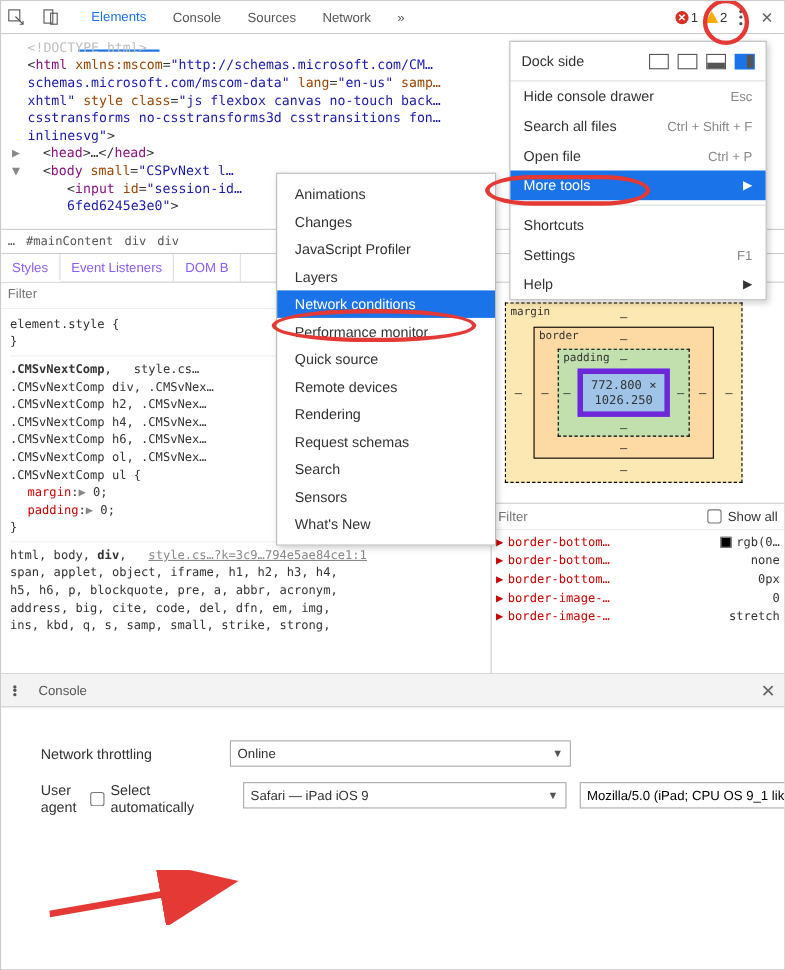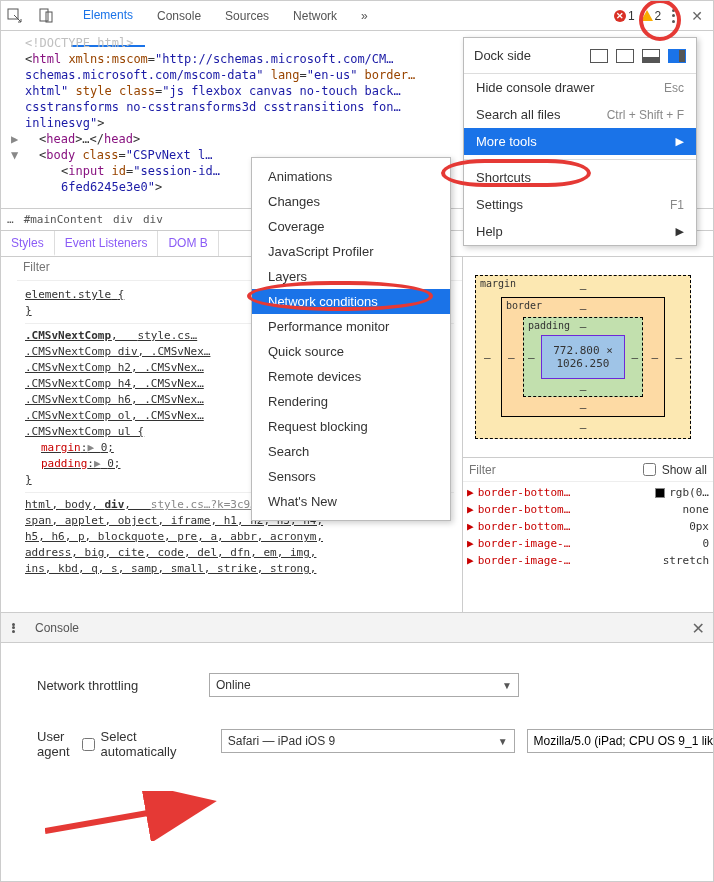--- a/index.html
+++ b/index.html
@@ -33,56 +33,56 @@
 
 
 .crumb { height: 22px; border-bottom: 1px solid #ccc; display: flex; align-items: center; font-family: Menlo, Consolas, monospace; font-size: 11px; padding-left: 6px; gap: 10px; color: #555; }
 
 
 .subtabs { height: 26px; border-bottom: 1px solid #ccc; display: flex; align-items: stretch; font-size: 12px; }
 .subtab { padding: 5px 10px; border-right: 1px solid #ddd; cursor: pointer; color: #8b5cf6; }
 .subtab.active { background: #fff; border-bottom: 2px solid #fff; }
 
 
-.styles-panel { display: flex; height: 356px; border-bottom: 1px solid #ccc; position: relative; padding-left: 16px; }
+.styles-panel { display: flex; height: 356px; border-bottom: 1px solid #ccc; position: relative; }
 .styles-left { width: 446px; border-right: 1px solid #ccc; display: flex; flex-direction: column; }
 .styles-left .filter-row { height: 24px; border-bottom: 1px solid #eee; padding: 3px 6px; }
 .styles-left input.filter { border: none; outline: none; width: 100%; font-size: 12px; color: #999; }
-.styles-body { flex: 1; overflow: hidden; font-family: Menlo, Consolas, monospace; font-size: 11px; padding: 6px 8px; line-height: 16px; text-decoration: underline; }
+.styles-body { flex: 1; overflow: hidden; font-family: Menlo, Consolas, monospace; font-size: 11px; padding: 6px 8px; line-height: 16px; }
 .selector { color: #333; }
 .prop-name { color: #c80000; }
 .tri-small { color: #888; }
 
 .styles-right { flex: 1; display: flex; flex-direction: column; }
 .boxmodel-wrap { padding: 18px 12px; border-bottom: 1px solid #ccc; }
 .boxmodel { width: 216px; height: 164px; position: relative; font-size: 10px; font-family: Menlo, Consolas, monospace; }
 .bm { position: absolute; text-align: center; }
 .bm.margin { left:0; top:0; right:0; bottom:0; background: #fce8b2; border: 1px dashed #000; }
 .bm.border { left:26px; top:22px; right:26px; bottom:22px; background: #fddaa4; border: 1px solid #000; }
 .bm.padding { left:48px; top:42px; right:48px; bottom:42px; background: #c2e0ae; border: 1px dashed #000; }
-.bm.content { left:66px; top:60px; right:66px; bottom:60px; background: #9fc4e7; border: 1px solid #6d28d9; display:flex; align-items:center; justify-content:center; font-size:11px; }
+.bm.content { left:66px; top:60px; right:66px; bottom:60px; background: #9fc4e7; border: 5px solid #6d28d9; display:flex; align-items:center; justify-content:center; font-size:11px; }
 .bm-label { position: absolute; left: 4px; top: 2px; font-size: 10px; }
 .bm-dash { position: absolute; font-size: 11px; }
 
 .computed-filter { display: flex; align-items: center; height: 24px; border-bottom: 1px solid #eee; padding: 0 6px; gap: 6px; }
 .computed-filter input[type=text] { border: none; outline: none; flex: 1; font-size: 12px; color:#999; }
 .computed-list { flex: 1; overflow: hidden; font-family: Menlo, Consolas, monospace; font-size: 11px; padding: 2px 4px; }
 .computed-row { display: flex; align-items: center; gap: 4px; line-height: 17px; }
 .computed-row .tri { color: #c80000; }
 .computed-row .name { color: #c80000; flex: 1; overflow: hidden; text-overflow: ellipsis; white-space: nowrap; }
 .computed-row .swatch { width: 10px; height: 10px; border: 1px solid #888; display: inline-block; }
 
 
 .drawer { position: relative; }
 .drawer-tabs { height: 30px; border-bottom: 1px solid #ccc; display: flex; align-items: center; padding-left: 6px; gap: 4px; background:#f3f3f3; }
 .drawer-tab { padding: 6px 10px; color: #555; background:#f3f3f3; }
 .drawer-tab.active { background: #fff; border: 1px solid #ccc; border-bottom: 1px solid #fff; }
 .drawer-tab .tab-x { margin-left: 4px; color:#888; font-size:11px; }
 .drawer-close { position: absolute; right: 8px; top: 6px; font-size: 16px; color: #666; }
-.drawer-body { padding: 30px 22px 20px 36px; display: flex; flex-direction: column; gap: 32px; }
+.drawer-body { padding: 30px 22px 20px 36px; display: flex; flex-direction: column; gap: 14px; }
 .form-row { display: flex; align-items: center; gap: 12px; }
 .form-label { width: 160px; color: #333; font-size: 13px; }
 .form-select { width: 310px; height: 24px; border: 1px solid #aaa; padding: 2px 6px; font-size: 12px; display: flex; align-items: center; justify-content: space-between; background:#fff; }
 .chev { font-size: 10px; color: #555; }
 .form-check { display: flex; align-items: center; gap: 6px; font-size: 13px; }
 .form-text { width: 310px; height: 24px; border: 1px solid #aaa; padding: 2px 6px; font-size: 12px; }
 
 
 .context-menu { position: absolute; top: 36px; right: 16px; width: 234px; background: #fff; border: 1px solid #bbb; box-shadow: 2px 2px 6px rgba(0,0,0,.2); z-index: 30; font-size: 13px; }
 .dock-row { padding: 10px 10px; display: flex; align-items: center; gap: 8px; border-bottom: 1px solid #ddd; }
@@ -137,28 +137,28 @@
         <span></span>
         <span></span>
       </span>
     <span class="close-x">✕</span>
   </div>
 </div>
 
 <div class="code-pane">
   <div class="gray">&lt;!DOCTYPE html&gt;</div>
   <div>&lt;<span class="tag">html</span> <span class="attr">xmlns:mscom</span>=<span class="str">"http://schemas.microsoft.com/CM…</span></div>
-  <div><span class="str">schemas.microsoft.com/mscom-data"</span> <span class="attr">lang</span>=<span class="str">"en-us"</span> <span class="attr">border…</span></div>
+  <div><span class="str">schemas.microsoft.com/mscom-data"</span> <span class="attr">lang</span>=<span class="str">"en-us"</span> <span class="attr">samp…</span></div>
   <div><span class="str">xhtml"</span> <span class="attr">style class</span>=<span class="str">"js flexbox canvas no-touch back…</span></div>
   <div><span class="str">csstransforms no-csstransforms3d csstransitions fon…</span></div>
   <div><span class="str">inlinesvg"</span>&gt;</div>
   <div class="code-triangle" style="top:100px;">▶</div>
   <div style="padding-left:14px;">&lt;<span class="tag">head</span>&gt;…&lt;/<span class="tag">head</span>&gt;</div>
   <div class="code-triangle" style="top:116px;">▼</div>
-  <div style="padding-left:14px;">&lt;<span class="tag">body</span> <span class="attr">class</span>=<span class="str">"CSPvNext l…</span></div>
+  <div style="padding-left:14px;">&lt;<span class="tag">body</span> <span class="attr">small</span>=<span class="str">"CSPvNext l…</span></div>
   <div style="padding-left:36px;">&lt;<span class="tag">input</span> <span class="attr">id</span>=<span class="str">"session-id…</span></div>
   <div style="padding-left:36px;"><span class="str">6fed6245e3e0"</span>&gt;</div>
 </div>
 
 <div class="crumb">
   <span>…</span>
   <span>#mainContent</span>
   <span>div</span>
   <span>div</span>
 </div>
@@ -302,20 +302,24 @@
     <span class="dock-icon right filled"></span>
   </div>
   <div class="menu-item">
       <span>Hide console drawer</span>
       <span class="shortcut">Esc</span>
     </div>
   <div class="menu-item">
       <span>Search all files</span>
       <span class="shortcut">Ctrl + Shift + F</span>
     </div>
+  <div class="menu-item">
+      <span>Open file</span>
+      <span class="shortcut">Ctrl + P</span>
+    </div>
   <div class="menu-item hl">
       <span>More tools</span>
       <span class="submenu-arrow">▶</span>
     </div>
   <div class="menu-sep"></div>
   <div class="menu-item">
       <span>Shortcuts</span>
       <span class="shortcut"></span>
     </div>
   <div class="menu-item">
@@ -324,29 +328,28 @@
     </div>
   <div class="menu-item">
       <span>Help</span>
       <span class="submenu-arrow">▶</span>
     </div>
 </div>
 
 <div class="submenu">
   <div class="menu-item">Animations</div>
   <div class="menu-item">Changes</div>
-  <div class="menu-item">Coverage</div>
   <div class="menu-item">JavaScript Profiler</div>
   <div class="menu-item">Layers</div>
   <div class="menu-item hl">Network conditions</div>
   <div class="menu-item">Performance monitor</div>
   <div class="menu-item">Quick source</div>
   <div class="menu-item">Remote devices</div>
   <div class="menu-item">Rendering</div>
-  <div class="menu-item">Request blocking</div>
+  <div class="menu-item">Request schemas</div>
   <div class="menu-item">Search</div>
   <div class="menu-item">Sensors</div>
   <div class="menu-item">What's New</div>
 </div>
 
 <div class="highlight-oval" style="left:638px; top:-2px; width:42px; height:42px;"></div>
 <div class="highlight-oval" style="left:440px; top:158px; width:150px; height:28px; border-radius:50px/16px;"></div>
 <div class="highlight-oval" style="left:246px; top:280px; width:186px; height:30px; border-radius:90px/16px;"></div>
 <svg class="red-arrow" style="left:44px; top:790px;" width="180" height="50">
   <defs>

